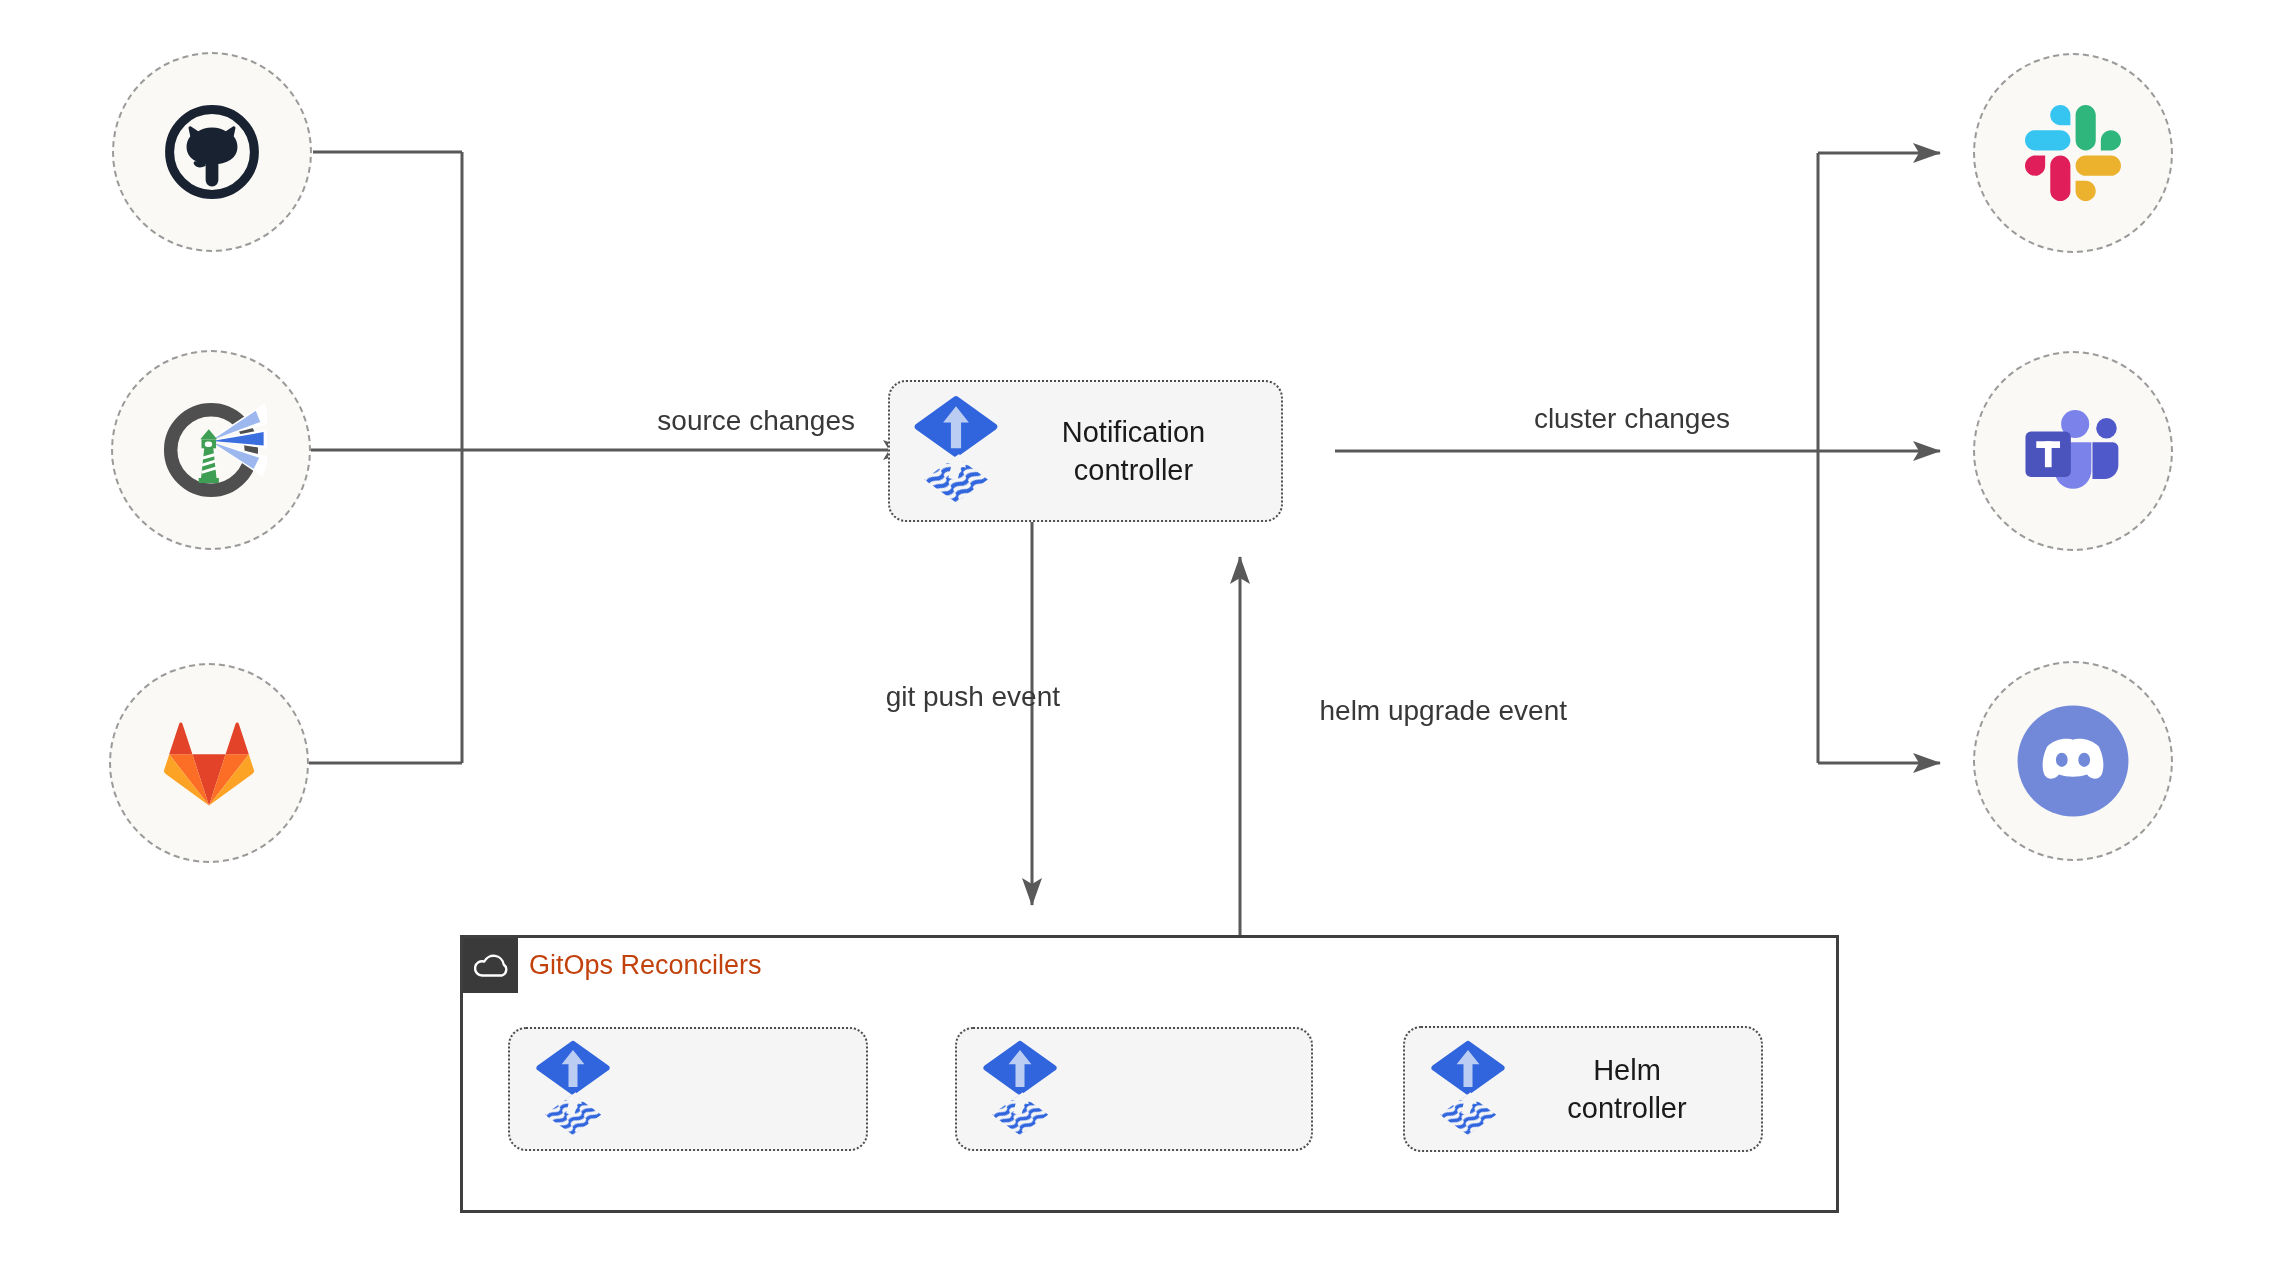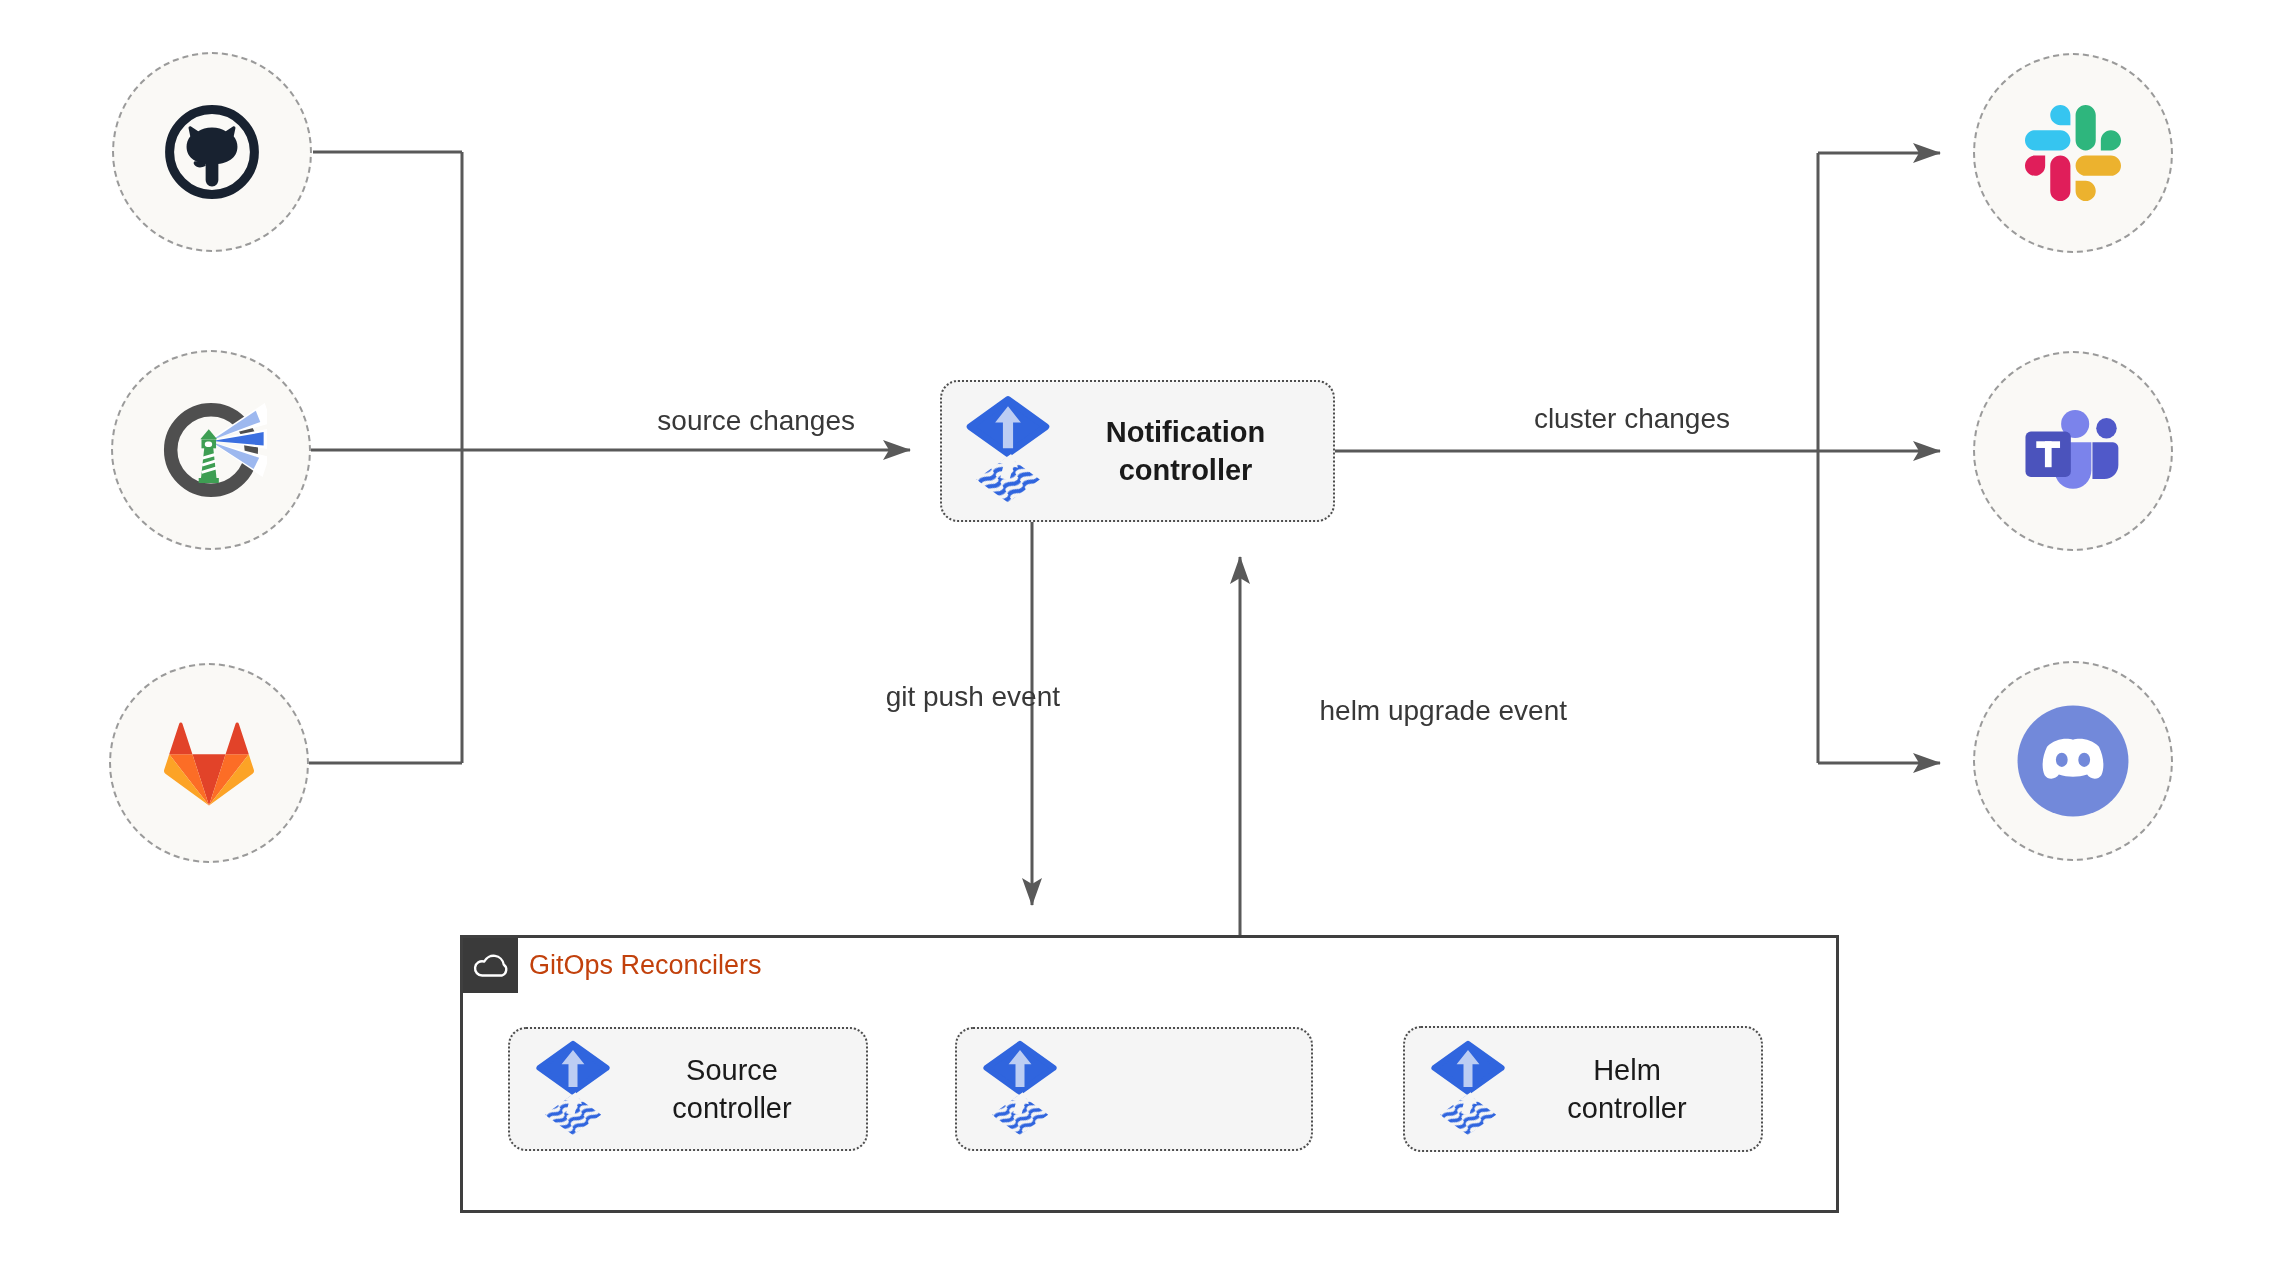--- a/index.html
+++ b/index.html
@@ -149,21 +149,21 @@
 
   <div class="ext-node" style="left:1973px;top:661px;">
     <svg width="118" height="118" viewBox="0 0 100 100">
       <circle cx="50" cy="50" r="47" fill="#7289da"></circle>
       <path fill="#ffffff" d="M28,38 C34,31 45,30 50,32 C55,30 66,31 72,38 C76,46 77,56 74,62 C71,66.5 64.5,65.5 62,61.5 C54,64 46,64 38,61.5 C35.5,65.5 29,66.5 26,62 C23,56 24,46 28,38 Z"></path>
       <ellipse cx="40.5" cy="49" rx="5" ry="6" fill="#7289da"></ellipse>
       <ellipse cx="59.5" cy="49" rx="5" ry="6" fill="#7289da"></ellipse>
     </svg>
   </div>
 
-  <div class="ctrl" style="left:940px;top:380px;width:395px;height:142px;font-weight:bold;">
+  <div class="ctrl" style="left:888px;top:380px;width:395px;height:142px;">
     <span class="flux-wrap" style="margin-left:22px;">
       <svg class="flux" width="88" height="114" viewBox="0 0 130 168">
           <use href="#flux-logo"></use>
         </svg>
     </span>
     <div class="ctrl-label" style="max-width:230px;margin:0 auto;">Notification controller</div>
   </div>
 
   <div class="edge-label" style="left:535px;top:404px;">source changes</div>
   <div class="edge-label" style="left:1410px;top:402px;">cluster changes</div>
@@ -178,21 +178,20 @@
     </div>
     <div class="title">GitOps Reconcilers</div>
   </div>
 
   <div class="ctrl" style="left:508px;top:1027px;width:360px;height:124px;">
     <span class="flux-wrap" style="margin-left:24px;">
       <svg class="flux" width="78" height="101" viewBox="0 0 130 168">
           <use href="#flux-logo"></use>
         </svg>
     </span>
-    <div class="ctrl-label" style="max-width:180px;margin:0 auto;">Source controller</div>
   </div>
 
   <div class="ctrl" style="left:955px;top:1027px;width:358px;height:124px;">
     <span class="flux-wrap" style="margin-left:24px;">
       <svg class="flux" width="78" height="101" viewBox="0 0 130 168">
           <use href="#flux-logo"></use>
         </svg>
     </span>
   </div>
 

